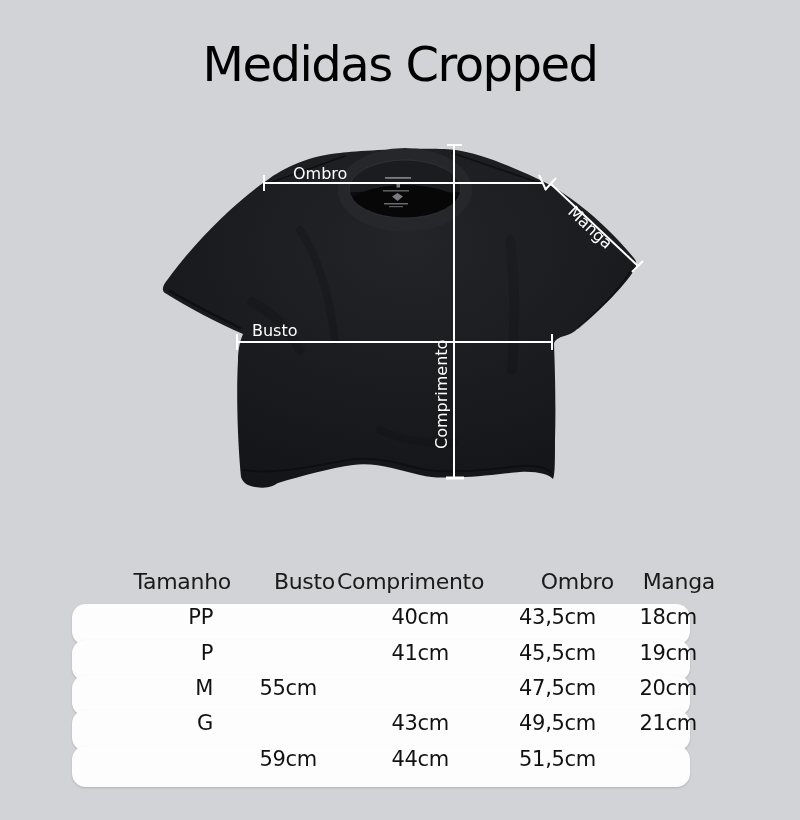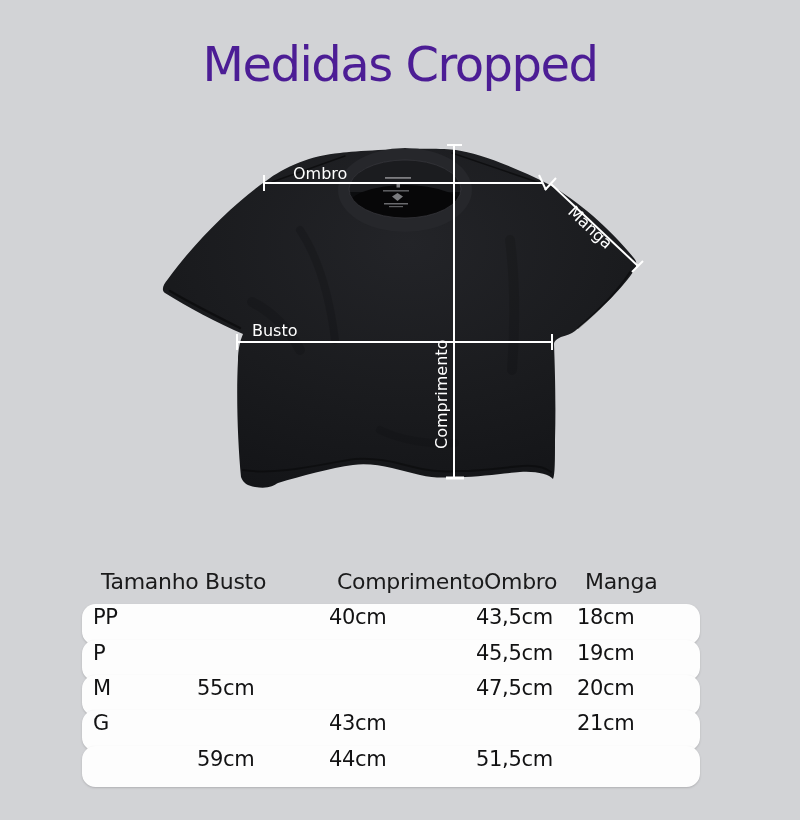--- a/index.html
+++ b/index.html
@@ -5,36 +5,36 @@
   html,body{margin:0;padding:0;}
   body{
     width:800px;height:820px;
     background:#d2d3d6;
     font-family:"DejaVu Sans","Liberation Sans",sans-serif;
     position:relative;overflow:hidden;
   }
   .title{
     position:absolute;top:36px;left:0;width:800px;
     text-align:center;font-size:48px;line-height:56px;
-    letter-spacing:-1.5px;color:#4c1d95;
+    letter-spacing:-1.5px;color:#000000;
   }
   svg.diagram{position:absolute;top:0;left:0;display:block;}
   .ann-label{font-size:16px;fill:#ffffff;}
   
   .tbl-header{
     position:absolute;left:90px;top:568px;width:618px;height:28px;
     font-size:22px;color:#1a1a1b;letter-spacing:-0.3px;
   }
   .cell{
-    position:absolute;top:0;width:130px;text-align:left;
+    position:absolute;top:0;width:130px;text-align:right;
     line-height:28px;white-space:nowrap;
   }
   .c1{left:11px}.c2{left:115px}.c3{left:247px}.c4{left:394px}.c5{left:495px}
   .trow{
-    position:absolute;left:82px;width:618px;height:41px;
+    position:absolute;left:72px;width:618px;height:41px;
     background:#fdfdfd;border-radius:13.5px;
     box-shadow:0 1px 2px rgba(90,90,95,0.28);
     font-size:21px;color:#121213;letter-spacing:-0.3px;
   }
   .trow .cell{line-height:27px;}
   .r0{top:604px}.r1{top:640px}.r2{top:675px}.r3{top:710px}.r4{top:746px}
 </style>
 </head>
 <body>
 
@@ -146,31 +146,33 @@
 </div>
 
 <div class="trow r0">
   <div class="cell c1">PP</div>
   <div class="cell c3">40cm</div>
   <div class="cell c4">43,5cm</div>
   <div class="cell c5">18cm</div>
 </div>
 <div class="trow r1">
   <div class="cell c1">P</div>
+  <div class="cell c3">41cm</div>
   <div class="cell c4">45,5cm</div>
   <div class="cell c5">19cm</div>
 </div>
 <div class="trow r2">
   <div class="cell c1">M</div>
   <div class="cell c2">55cm</div>
   <div class="cell c4">47,5cm</div>
   <div class="cell c5">20cm</div>
 </div>
 <div class="trow r3">
   <div class="cell c1">G</div>
   <div class="cell c3">43cm</div>
+  <div class="cell c4">49,5cm</div>
   <div class="cell c5">21cm</div>
 </div>
 <div class="trow r4">
   <div class="cell c2">59cm</div>
   <div class="cell c3">44cm</div>
   <div class="cell c4">51,5cm</div>
 </div>
 
 </body></html>

